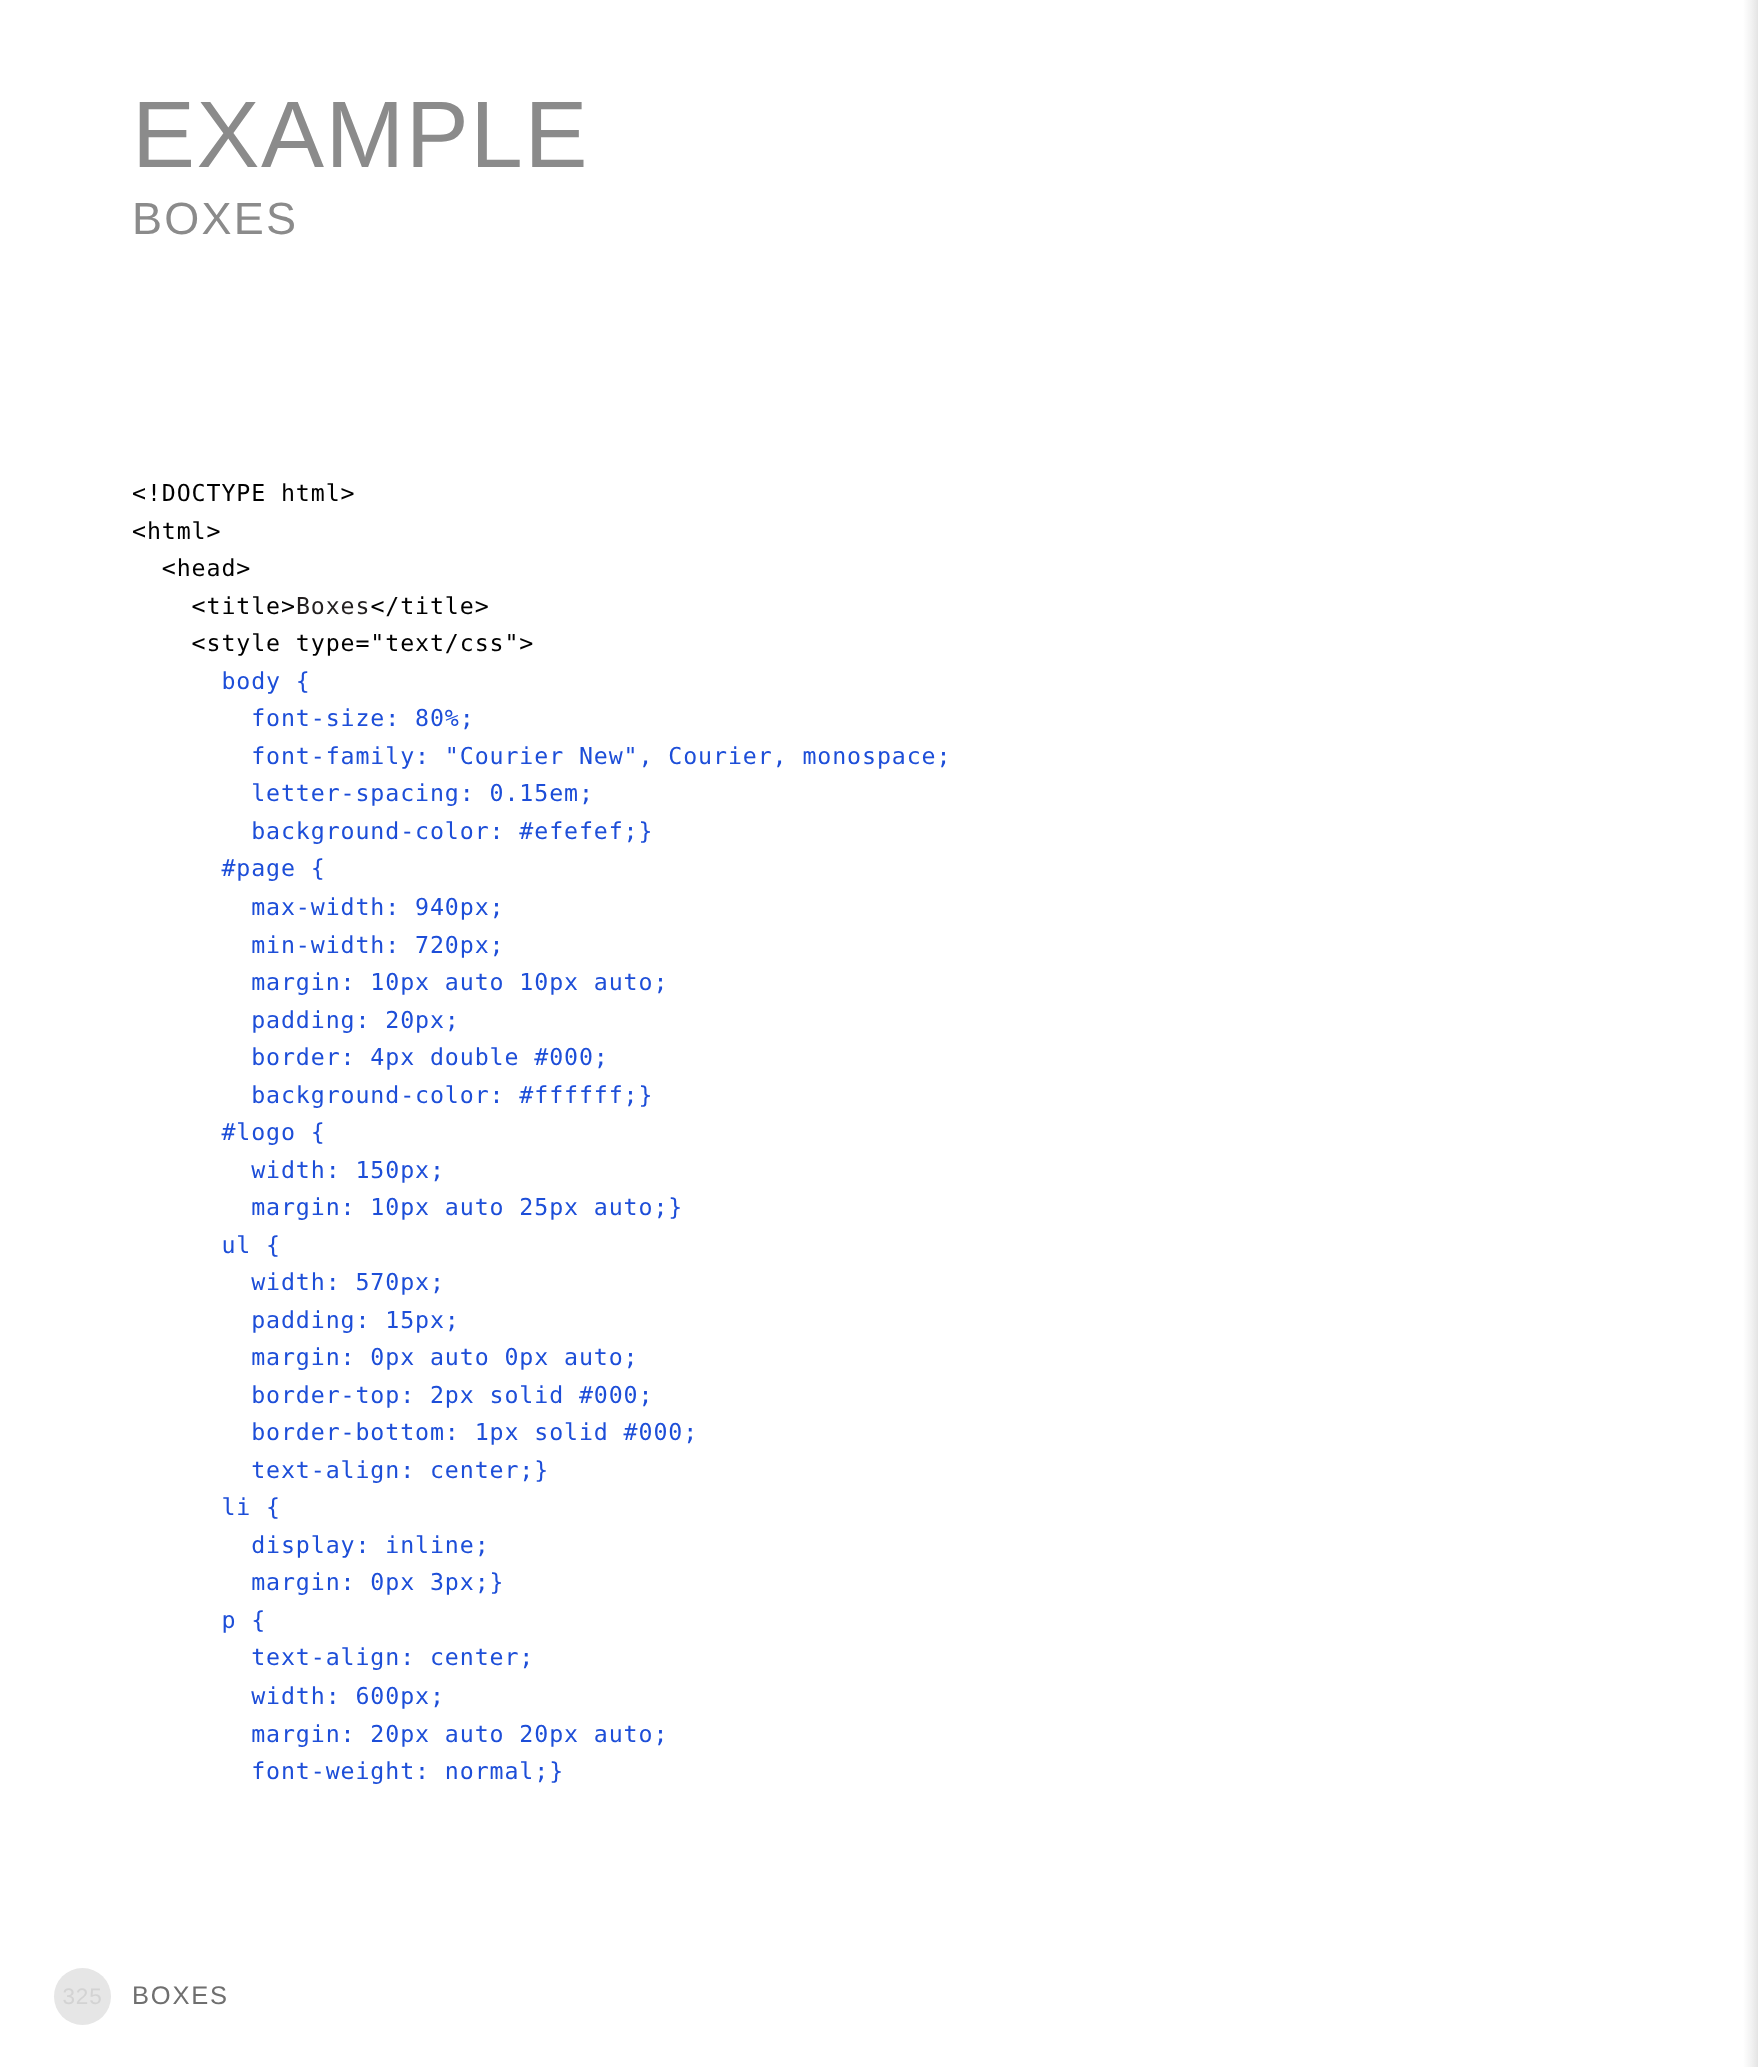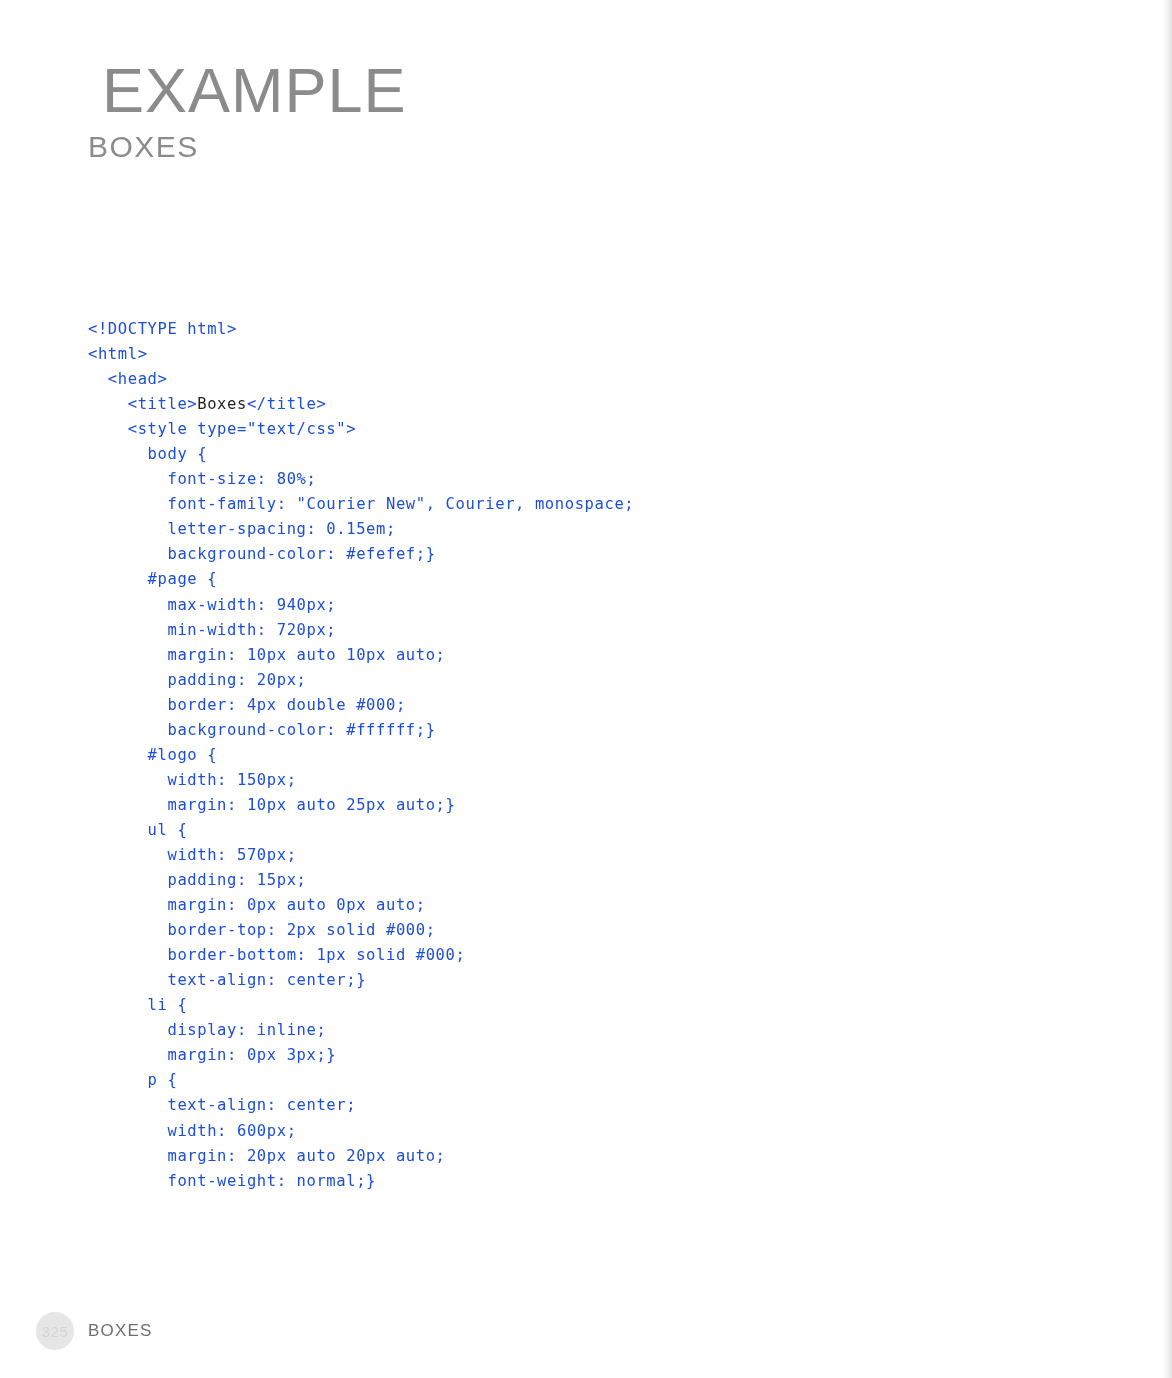--- a/index.html
+++ b/index.html
@@ -32,42 +32,41 @@
     position: absolute;
     left: 88px;
     top: 58px;
   }
   .header-title {
     font-size: 63px;
     line-height: 64px;
     letter-spacing: 1px;
     color: #8b8b8b;
     font-weight: 400;
-    margin-left: 14px;
   }
   .header-sub {
     font-size: 30px;
     line-height: 34px;
     letter-spacing: 1.5px;
     color: #8b8b8b;
     font-weight: 400;
     margin-top: 8px;
   }
   .code-block {
     position: absolute;
     left: 88px;
     top: 317px;
     font-family: "DejaVu Sans Mono", monospace;
     font-size: 15.5px;
     line-height: 25.05px;
     letter-spacing: 0.6px;
     white-space: pre;
   }
   .code-line { height: 25.05px; }
-  .tag  { color: #1d4ed8; }
+  .tag  { color: #000000; }
   .prop { color: #1d4ed8; }
   .txt  { color: #231f20; }
   .footer {
     position: absolute;
     left: 36px;
     bottom: 28px;
     display: flex;
     align-items: center;
     gap: 14px;
   }

